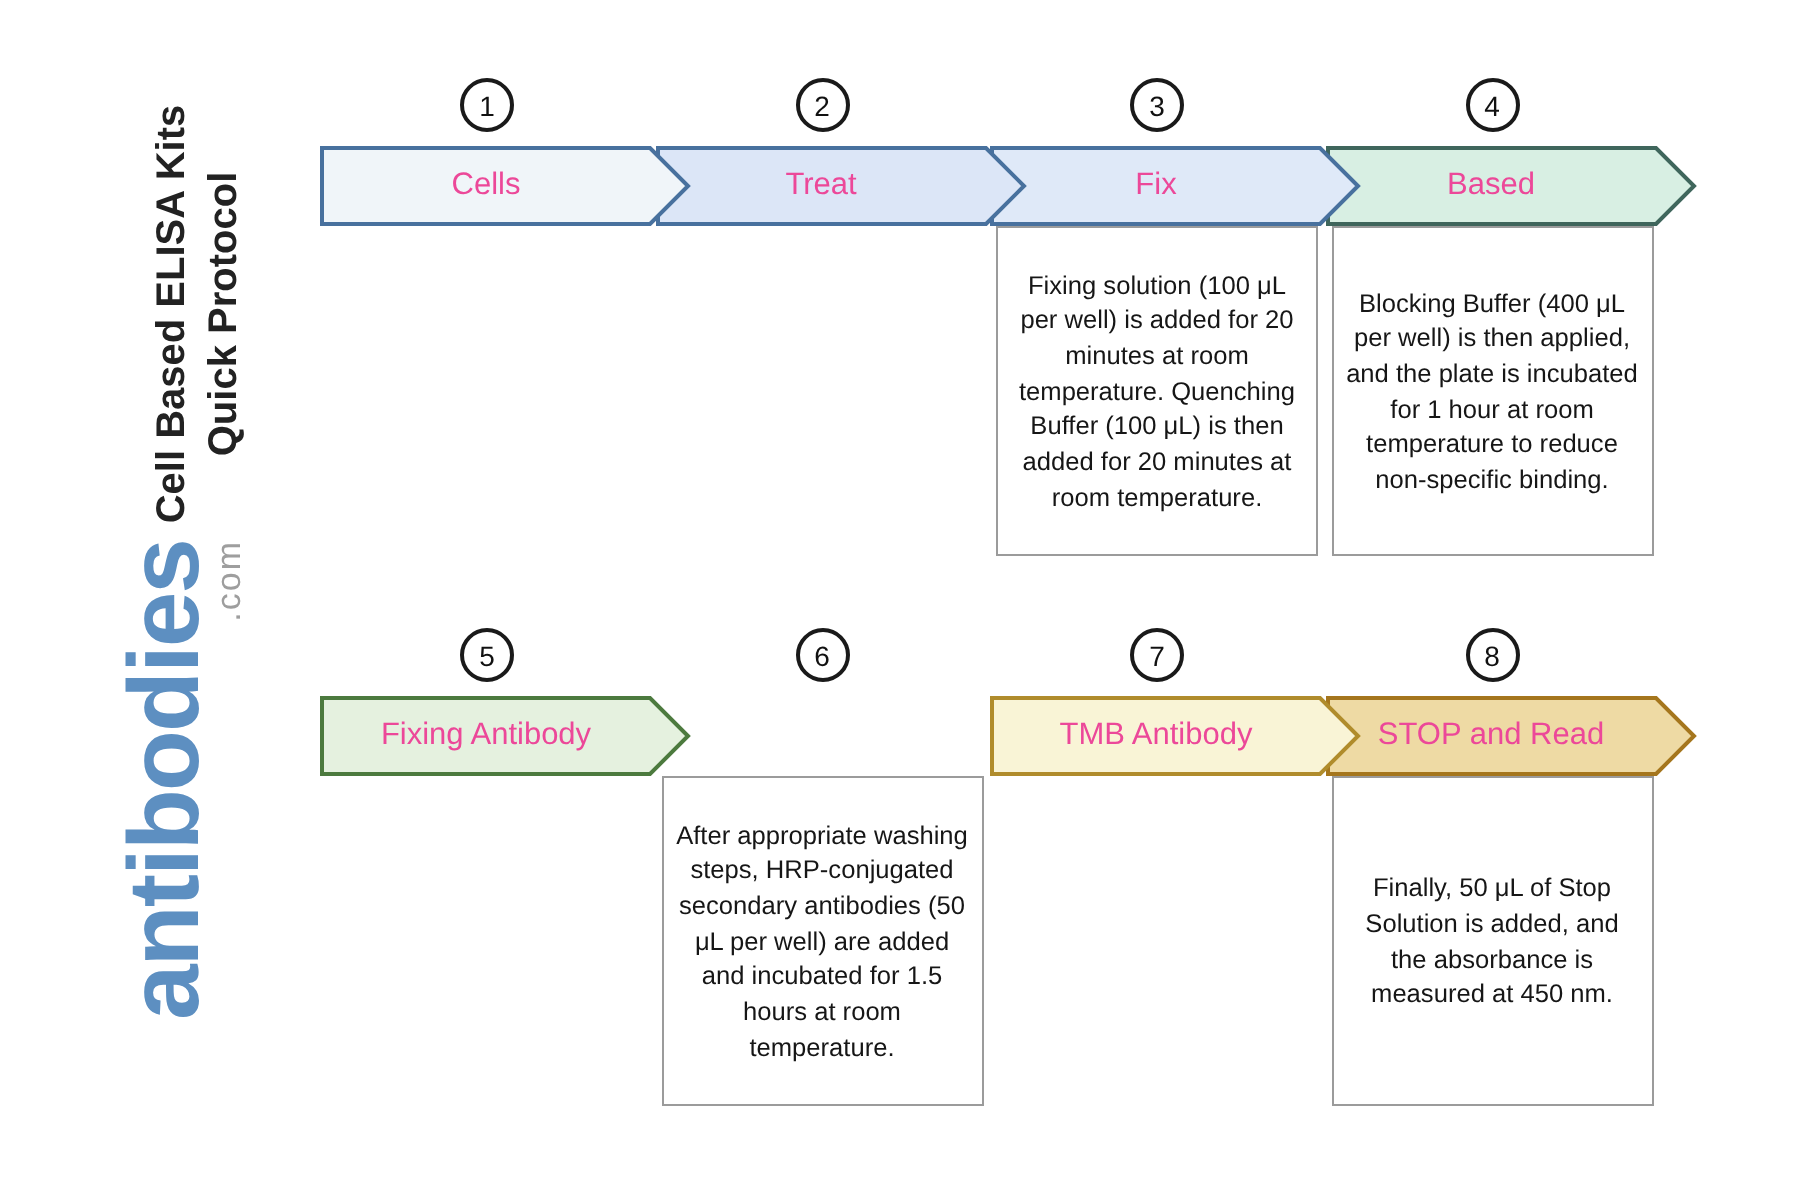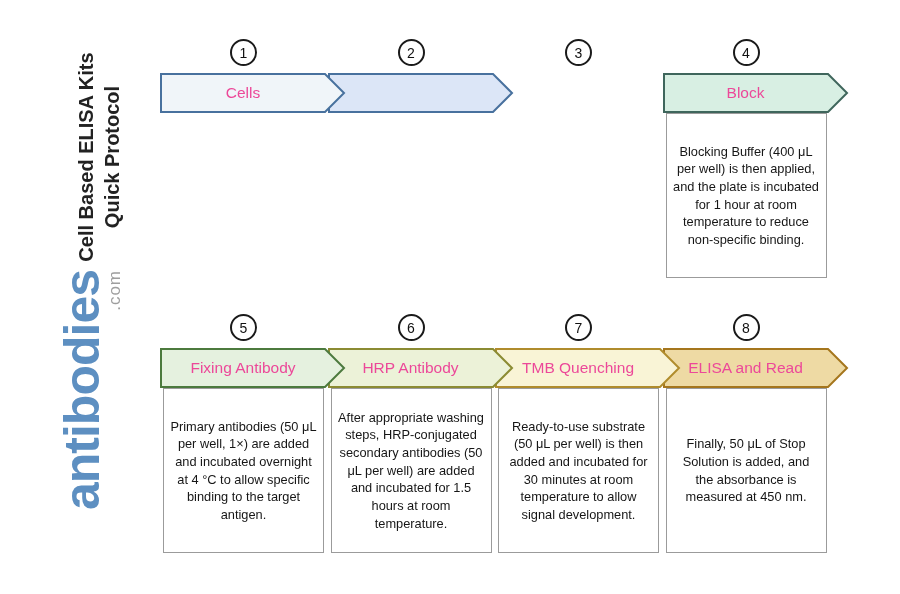--- a/index.html
+++ b/index.html
@@ -78,92 +78,90 @@
     </div>
   </div>
       <div class="step-col" style="left: 327.5px; top: 39px; z-index: 19;">
     <div class="step-circle">
       <span class="step-num">2</span>
     </div>
     <div class="step-arrow">
       <svg class="arrow-svg" width="186" height="40" viewBox="0 0 186 40">
         <polygon class="arrow-poly" points="1,1 165,1 184,20 165,39 1,39" stroke-width="2" fill="#dce6f7" stroke="#48719e"></polygon>
       </svg>
+      <span class="arrow-label">Treat</span>
     </div>
   </div>
       <div class="step-col" style="left: 495px; top: 39px; z-index: 18;">
     <div class="step-circle">
       <span class="step-num">3</span>
+    </div>
+    <div class="step-arrow">
+      <svg class="arrow-svg" width="186" height="40" viewBox="0 0 186 40">
+        <polygon class="arrow-poly" points="1,1 165,1 184,20 165,39 1,39" stroke-width="2" fill="#dfe9f8" stroke="#48719e"></polygon>
+      </svg>
+      <span class="arrow-label">Fix</span>
+    </div>
+    <div class="step-desc">
+      <p class="desc-text">Fixing solution (100 μL per well) is added for 20 minutes at room temperature. Quenching Buffer (100 μL) is then added for 20 minutes at room temperature.</p>
     </div>
   </div>
       <div class="step-col" style="left: 662.5px; top: 39px; z-index: 17;">
     <div class="step-circle">
       <span class="step-num">4</span>
     </div>
     <div class="step-arrow">
       <svg class="arrow-svg" width="186" height="40" viewBox="0 0 186 40">
         <polygon class="arrow-poly" points="1,1 165,1 184,20 165,39 1,39" stroke-width="2" fill="#d8efe3" stroke="#3f665c"></polygon>
       </svg>
-      <span class="arrow-label">Block</span>
+      <span class="arrow-label">Based</span>
     </div>
     <div class="step-desc">
       <p class="desc-text">Blocking Buffer (400 μL per well) is then applied, and the plate is incubated for 1 hour at room temperature to reduce non-specific binding.</p>
     </div>
   </div>
       <div class="step-col" style="left: 160px; top: 314px; z-index: 20;">
     <div class="step-circle">
       <span class="step-num">5</span>
     </div>
     <div class="step-arrow">
       <svg class="arrow-svg" width="186" height="40" viewBox="0 0 186 40">
         <polygon class="arrow-poly" points="1,1 165,1 184,20 165,39 1,39" stroke-width="2" fill="#e5f1df" stroke="#4c7a3e"></polygon>
       </svg>
       <span class="arrow-label">Fixing Antibody</span>
     </div>
-    <div class="step-desc">
-      <p class="desc-text">Primary antibodies (50 μL per well, 1×) are added and incubated overnight at 4 °C to allow specific binding to the target antigen.</p>
-    </div>
   </div>
       <div class="step-col" style="left: 327.5px; top: 314px; z-index: 19;">
     <div class="step-circle">
       <span class="step-num">6</span>
-    </div>
-    <div class="step-arrow">
-      <svg class="arrow-svg" width="186" height="40" viewBox="0 0 186 40">
-        <polygon class="arrow-poly" points="1,1 165,1 184,20 165,39 1,39" stroke-width="2" fill="#ecf2d8" stroke="#8b8b33"></polygon>
-      </svg>
-      <span class="arrow-label">HRP Antibody</span>
     </div>
     <div class="step-desc">
       <p class="desc-text">After appropriate washing steps, HRP-conjugated secondary antibodies (50 μL per well) are added and incubated for 1.5 hours at room temperature.</p>
     </div>
   </div>
       <div class="step-col" style="left: 495px; top: 314px; z-index: 18;">
     <div class="step-circle">
       <span class="step-num">7</span>
     </div>
     <div class="step-arrow">
       <svg class="arrow-svg" width="186" height="40" viewBox="0 0 186 40">
         <polygon class="arrow-poly" points="1,1 165,1 184,20 165,39 1,39" stroke-width="2" fill="#f9f4d6" stroke="#b08c2c"></polygon>
       </svg>
-      <span class="arrow-label">TMB Quenching</span>
-    </div>
-    <div class="step-desc">
-      <p class="desc-text">Ready-to-use substrate (50 μL per well) is then added and incubated for 30 minutes at room temperature to allow signal development.</p>
+      <span class="arrow-label">TMB Antibody</span>
     </div>
   </div>
       <div class="step-col" style="left: 662.5px; top: 314px; z-index: 17;">
     <div class="step-circle">
       <span class="step-num">8</span>
     </div>
     <div class="step-arrow">
       <svg class="arrow-svg" width="186" height="40" viewBox="0 0 186 40">
         <polygon class="arrow-poly" points="1,1 165,1 184,20 165,39 1,39" stroke-width="2" fill="#eedaa4" stroke="#a5761d"></polygon>
       </svg>
-      <span class="arrow-label">ELISA and Read</span>
+      <span class="arrow-label">STOP and Read</span>
     </div>
     <div class="step-desc">
       <p class="desc-text">Finally, 50 μL of Stop Solution is added, and the absorbance is measured at 450 nm.</p>
     </div>
   </div>
     </div>
 
 </div>
 
 </body></html>

